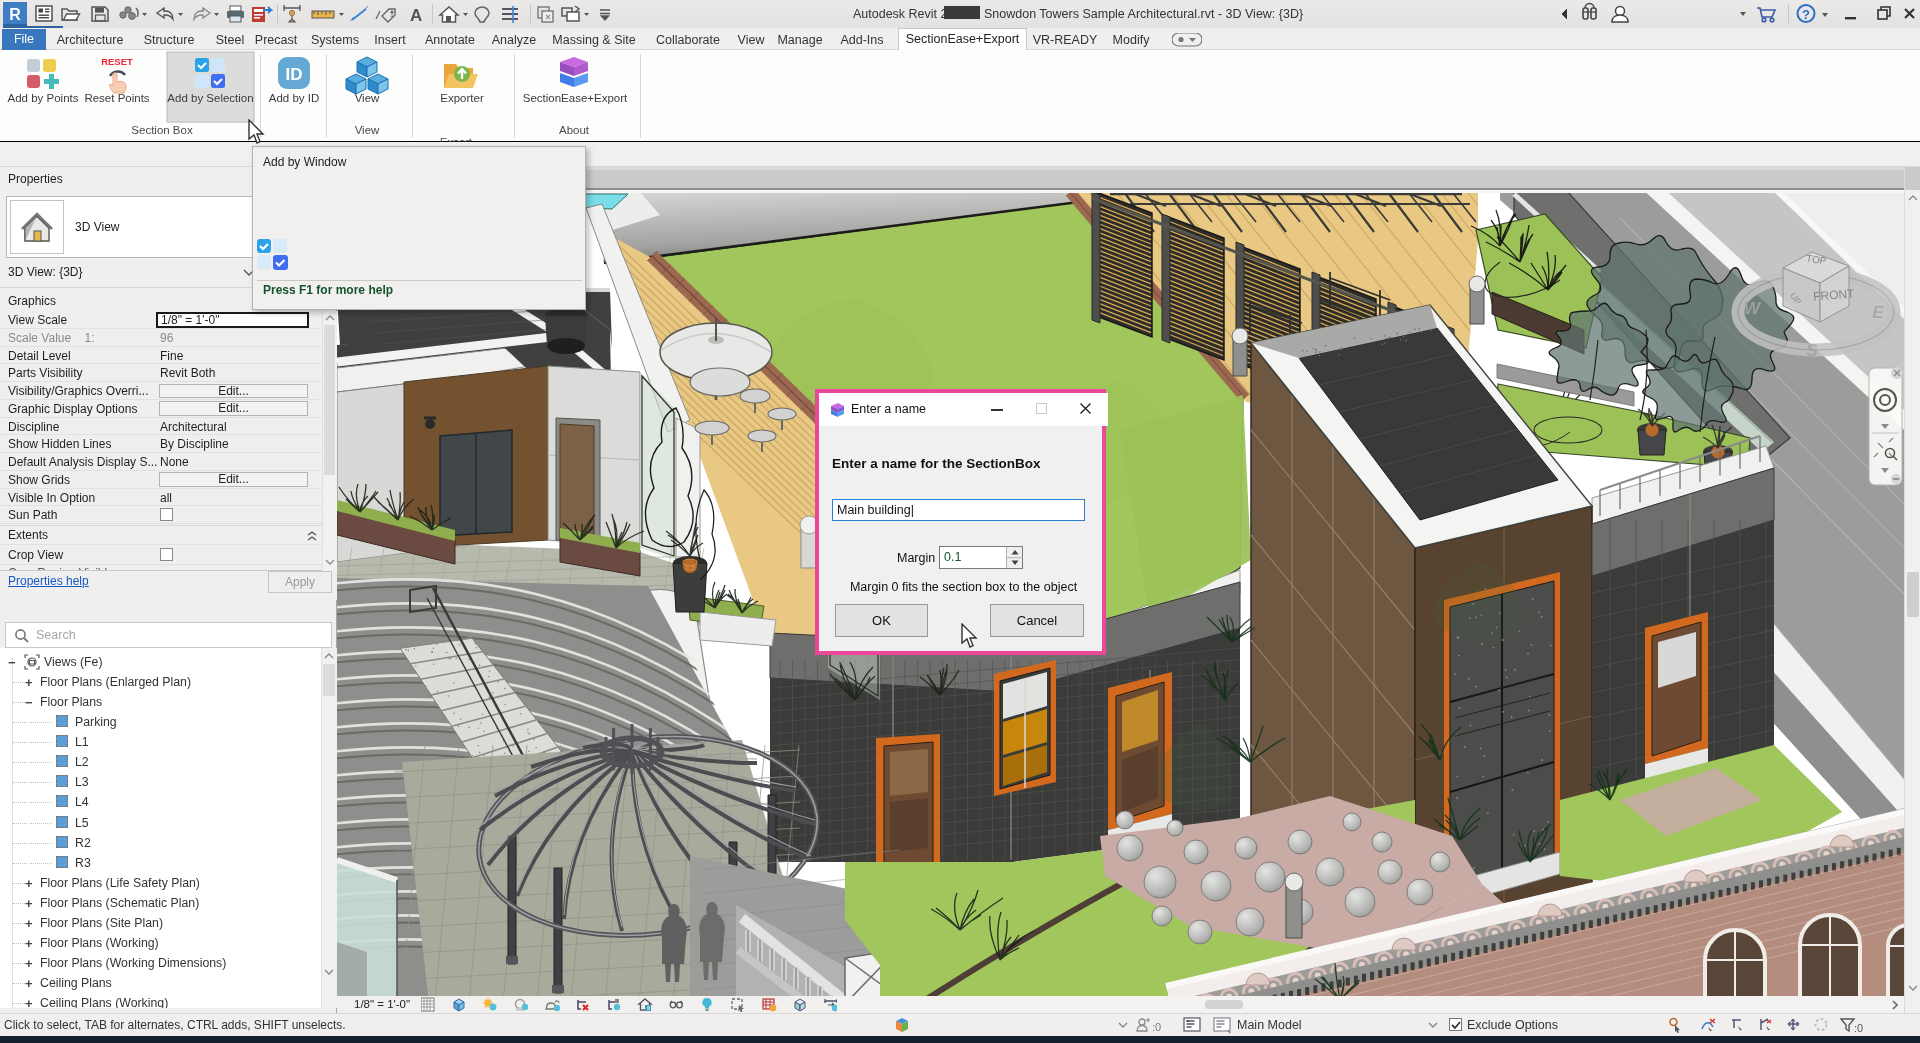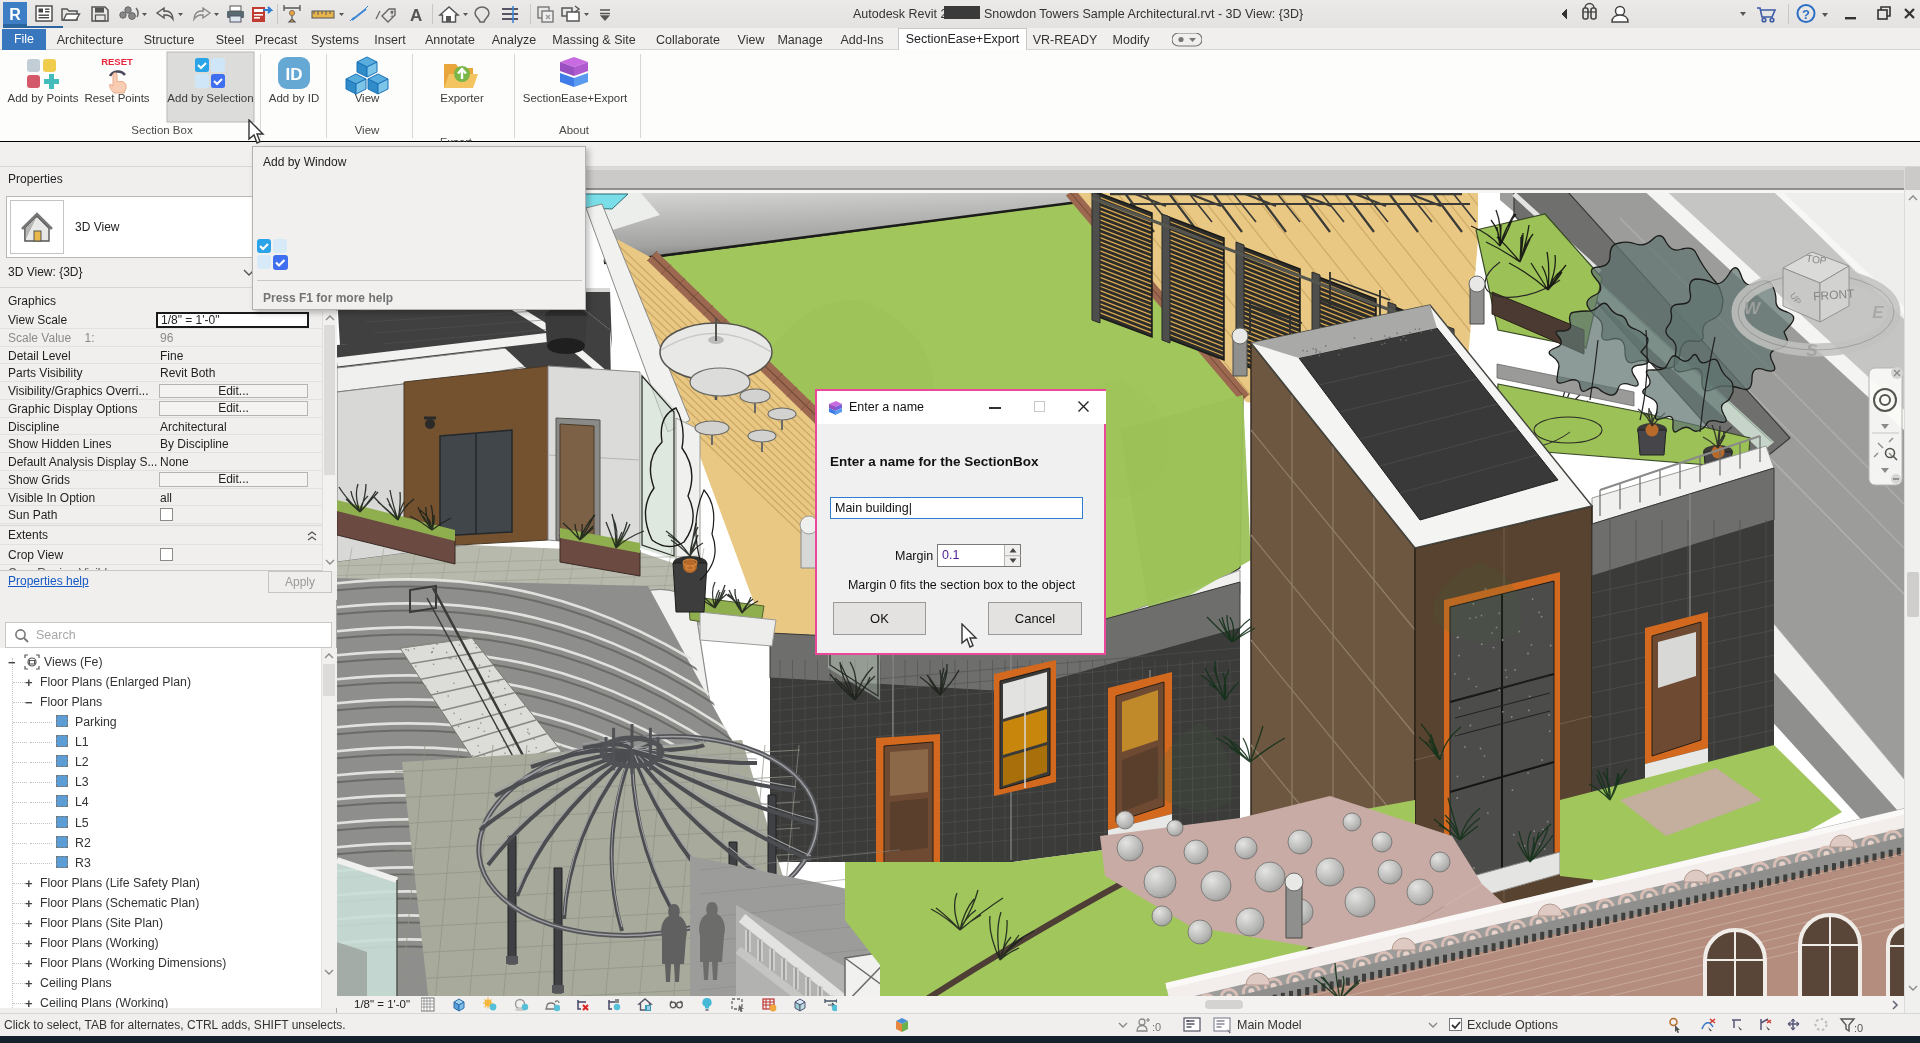--- a/index.html
+++ b/index.html
@@ -9,21 +9,21 @@
 #ribbon{left:0;top:50px;width:1920px;height:92px;background:#fdfdfc;border-bottom:1px solid #000000;}
 #opts{left:0;top:142px;width:1920px;height:25px;background:#f1f0ee;border-bottom:1px solid #d8d7d5;}
 #props{left:0;top:167px;width:337px;height:846px;background:#f0efee;border-right:1px solid #a9a8a6;}
 #canvasbg{left:337px;top:167px;width:1567px;height:829px;background:#fff;}
 #vscroll{left:1904px;top:167px;width:16px;height:846px;background:#f0f0ee;border-left:1px solid #dcdbd9;}
 #viewbar{left:337px;top:996px;width:1567px;height:17px;background:#f1f0ee;}
 #status{left:0;top:1013px;width:1920px;height:23px;background:#f0efee;border-top:1px solid #d8d7d5;}
 #strip{left:0;top:1036px;width:1920px;height:7px;background:#15222d;}
 .tab{position:absolute;top:3px;height:19px;line-height:19px;font-size:12.5px;color:#333;text-align:center;}
 #tooltip{left:252px;top:146px;width:334px;height:164px;background:#f1f0ef;border:1px solid #b3b2b0;box-shadow:3px 3px 6px rgba(0,0,0,.25);font-size:12px;color:#333;}
-#dialog{left:815px;top:389px;width:291px;height:266px;background:#f0f0f0;border:2px solid #ec4899;font-size:12px;}
+#dialog{left:815px;top:389px;width:291px;height:266px;background:#f0f0f0;border:4px solid #ec4899;font-size:12px;}
 .rowlbl{position:absolute;left:8px;font-size:12px;color:#1f1f1f;white-space:nowrap;}
 </style></head>
 <body>
 <div class="abs" id="titlebar">
 <svg class="abs" style="left:0;top:0" width="1920" height="28" viewBox="0 0 1920 28">
 
  <rect x="3" y="2" width="24" height="24" fill="#2b65a0"></rect>
  <rect x="3" y="2" width="24" height="22" fill="#3d7ec4"></rect>
  <text x="15" y="20" font-size="16" font-weight="bold" fill="#fff" text-anchor="middle" font-family="Liberation Serif">R</text>
  <rect x="3" y="26" width="60" height="2" fill="#2b65a0"></rect>
@@ -1715,21 +1715,21 @@
 <div class="abs" style="left:10px;top:8px;font-weight:normal;color:#222;">Add by Window</div>
 <svg class="abs" style="left:3px;top:91px" width="34" height="32" viewBox="0 0 34 32">
  <rect x="1" y="1" width="14" height="14" rx="3" fill="#2aa3e8"></rect>
       <path d="M4 8 l3 3 5-5" stroke="#fff" stroke-width="2.2" fill="none"></path>
  <rect x="17" y="1" width="14" height="14" rx="3" fill="#d6eaf8"></rect>
  <rect x="1" y="17" width="14" height="14" rx="3" fill="#d6eaf8"></rect>
  <rect x="17" y="17" width="15" height="15" rx="3" fill="#3f6ff0"></rect>
       <path d="M20 24.5 l3 3 5.5-5.5" stroke="#fff" stroke-width="2.2" fill="none"></path>
 </svg>
 <div class="abs" style="left:4px;top:133px;width:325px;height:1px;background:#c9c8c6;"></div>
-<div class="abs" style="left:10px;top:144px;font-weight:bold;color:#737373;">Press F1 for more help</div>
+<div class="abs" style="left:10px;top:136px;font-weight:bold;color:#14532d;">Press F1 for more help</div>
 </div>
 <div class="abs" id="dialog">
 <div class="abs" style="left:0;top:0;width:289px;height:33px;background:#fff;">
  <svg class="abs" style="left:10px;top:8px" width="16" height="16" viewBox="0 0 16 16">
         <path d="M2 5 l7-3 6 3 -7 3z" fill="#c86be0"></path>
         <path d="M2 5 l0 4 7 3 0-4z" fill="#9a4fc0"></path>
         <path d="M15 5 l0 4 -7 3 0-4z" fill="#7a5fd8"></path>
         <path d="M2 9 l0 4 7 3 0-4z" fill="#3f7ce8"></path>
         <path d="M15 9 l0 4 -7 3 0-4z" fill="#5a9af0"></path>
       </svg>
@@ -1739,21 +1739,21 @@
  <svg class="abs" style="left:260px;top:9px" width="13" height="13" viewBox="0 0 13 13">
         <path d="M1.5 1.5 l10 10 m0-10 l-10 10" stroke="#222" stroke-width="1.4"></path>
       </svg>
 </div>
 <div class="abs" style="left:13px;top:63px;font-size:13.5px;font-weight:bold;color:#111;">Enter a name for the SectionBox</div>
 <div class="abs" style="left:13px;top:106px;width:253px;height:22px;background:#fff;border:1px solid #2d7fd4;">
  <div class="abs" style="left:4px;top:3px;font-size:12.5px;color:#111;">Main building|</div>
 </div>
 <div class="abs" style="left:78px;top:158px;font-size:12.5px;color:#111;">Margin</div>
 <div class="abs" style="left:120px;top:153px;width:84px;height:23px;background:#fff;border:1px solid #7a7a78;">
- <div class="abs" style="left:4px;top:3px;font-size:12.5px;color:#4c1d95;">0.1</div>
+ <div class="abs" style="left:4px;top:3px;font-size:12.5px;color:#14532d;">0.1</div>
  <div class="abs" style="left:66px;top:0;width:16px;height:21px;background:#f0efee;border-left:1px solid #b5b4b2;">
   <svg width="16" height="21" viewBox="0 0 16 21">
           <path d="M8 3 l3.5 4.5 h-7z" fill="#444"></path>
           <path d="M8 18 l3.5-4.5 h-7z" fill="#444"></path>
           <rect x="0" y="10.2" width="16" height="1" fill="#b5b4b2"></rect>
         </svg>
  </div>
 </div>
 <div class="abs" style="left:0;top:187px;width:289px;text-align:center;font-size:12.5px;color:#111;">Margin 0 fits the section box to the object</div>
 <div class="abs" style="left:16px;top:211px;width:93px;height:33px;background:#e3e2e0;border:1px solid #9a9998;font-size:13px;color:#111;text-align:center;line-height:31px;">OK</div>

